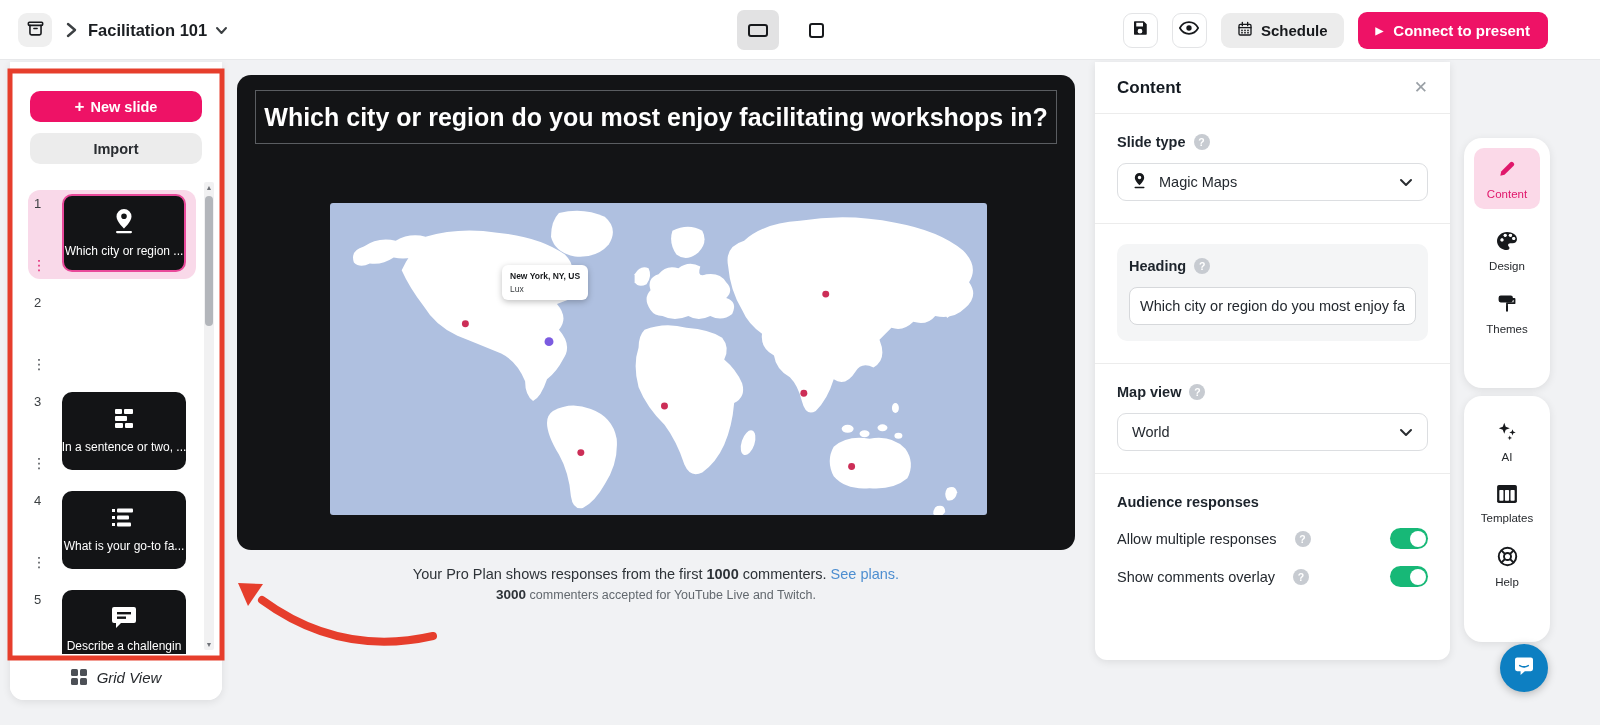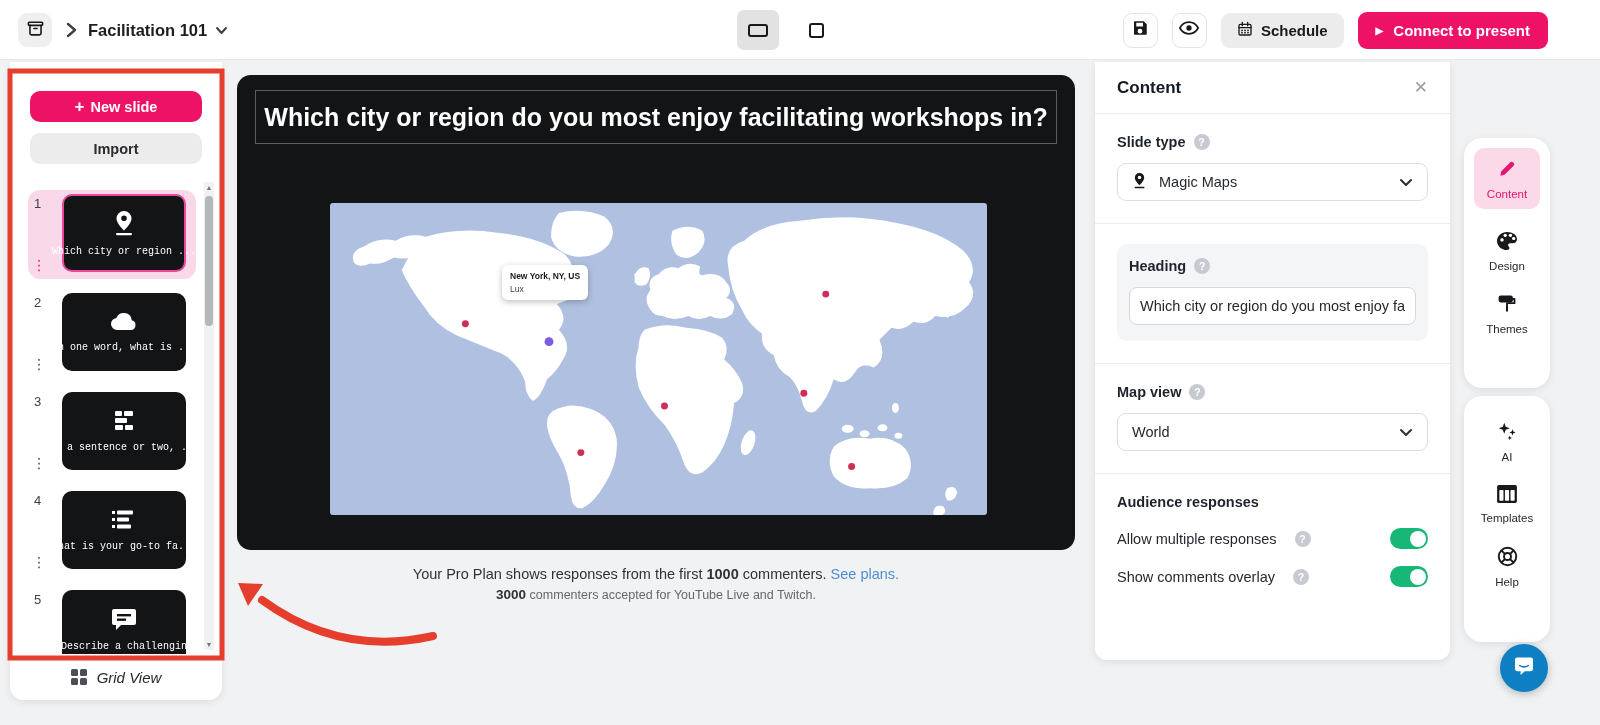--- a/index.html
+++ b/index.html
@@ -27,21 +27,21 @@
   
   .sidebar { position:absolute; left:10px; top:62px; width:212px; height:638px; background:#fff; border-radius:0 0 14px 14px; box-shadow:0 2px 8px rgba(0,0,0,.09); z-index:3; }
   .side-btn { position:absolute; left:20px; width:172px; height:31px; border-radius:10px; display:flex; align-items:center; justify-content:center; gap:6px; cursor:pointer; }
   .new-slide { top:29px; background:#ee1266; color:#fff; font-weight:700; font-size:14.5px; }
   .import { top:71px; background:#ececec; color:#2a2d31; font-weight:700; font-size:14.5px; }
   .slide-list { position:absolute; left:0; top:118px; width:196px; height:485px; overflow:hidden; }
   .slide-item { position:relative; margin:10px 0 0 18px; width:168px; height:89px; }
   .slide-item .num { position:absolute; left:6px; top:6px; font-size:13px; color:#3c4043; }
   .slide-item .kebab { position:absolute; left:4px; bottom:8px; font-size:14px; color:#43464b; letter-spacing:0; line-height:11px; cursor:pointer; }
   .thumb { position:absolute; left:34px; top:4px; width:124px; height:78px; background:#131416; border-radius:10px; display:flex; flex-direction:column; align-items:center; justify-content:center; gap:6px; cursor:pointer; }
-  .thumb .t-label { color:#fff; font-size:10px; white-space:nowrap;font-family:Liberation Mono, monospace; }
+  .thumb .t-label { color:#fff; font-size:12px; white-space:nowrap; }
   .slide-item.selected { background:#f9d9e9; border-radius:12px; }
   .slide-item.selected .thumb { border:2px solid #e9499a; }
   .slide-item.selected .kebab { color:#e0176b; }
   .scrollbar { position:absolute; right:8px; top:120px; width:10px; height:468px; background:#f1f1f2; border-radius:2px; }
   .scrollbar .arr { position:absolute; left:0; width:10px; text-align:center; font-size:7px; color:#707379; }
   .scrollbar .arr.up { top:2px; } .scrollbar .arr.down { bottom:2px; }
   .scrollbar .sthumb { position:absolute; left:1px; top:14px; width:8px; height:130px; background:#b3b6bb; border-radius:4px; cursor:pointer; }
   .grid-footer { position:absolute; left:0; bottom:0; width:212px; height:46px; display:flex; align-items:center; justify-content:center; gap:10px; cursor:pointer; border-radius:0 0 14px 14px; background:#fff;font-style:italic; }
   .grid-footer span.lbl { font-size:15px; color:#26292d; }
   .grid-ic { display:grid; grid-template-columns:7px 7px; grid-template-rows:7px 7px; gap:2px; }
@@ -189,28 +189,20 @@
                 <rect x="4" y="23" width="16" height="2.2" rx="1.1"></rect>
               </svg>
           </span>
           <span class="t-label">Which city or region ...</span>
         </div>
       </div>
 
       <div class="slide-item">
         <span class="num">2</span>
         <span class="kebab">⋮</span>
-        <div class="thumb">
-          <span>
-            <svg width="30" height="20" viewBox="0 0 30 20" fill="#fff">
-                <path d="M8 18a6 6 0 0 1-.6-11.97A8 8 0 0 1 22.8 8.2 5 5 0 0 1 22 18H8z"></path>
-              </svg>
-          </span>
-          <span class="t-label">In one word, what is ...</span>
-        </div>
       </div>
 
       <div class="slide-item">
         <span class="num">3</span>
         <span class="kebab">⋮</span>
         <div class="thumb">
           <span>
             <svg width="26" height="22" viewBox="0 0 26 22" fill="#fff">
                 <rect x="4" y="1" width="7" height="5" rx="1"></rect>
                 <rect x="13" y="1" width="9" height="5" rx="1"></rect>

